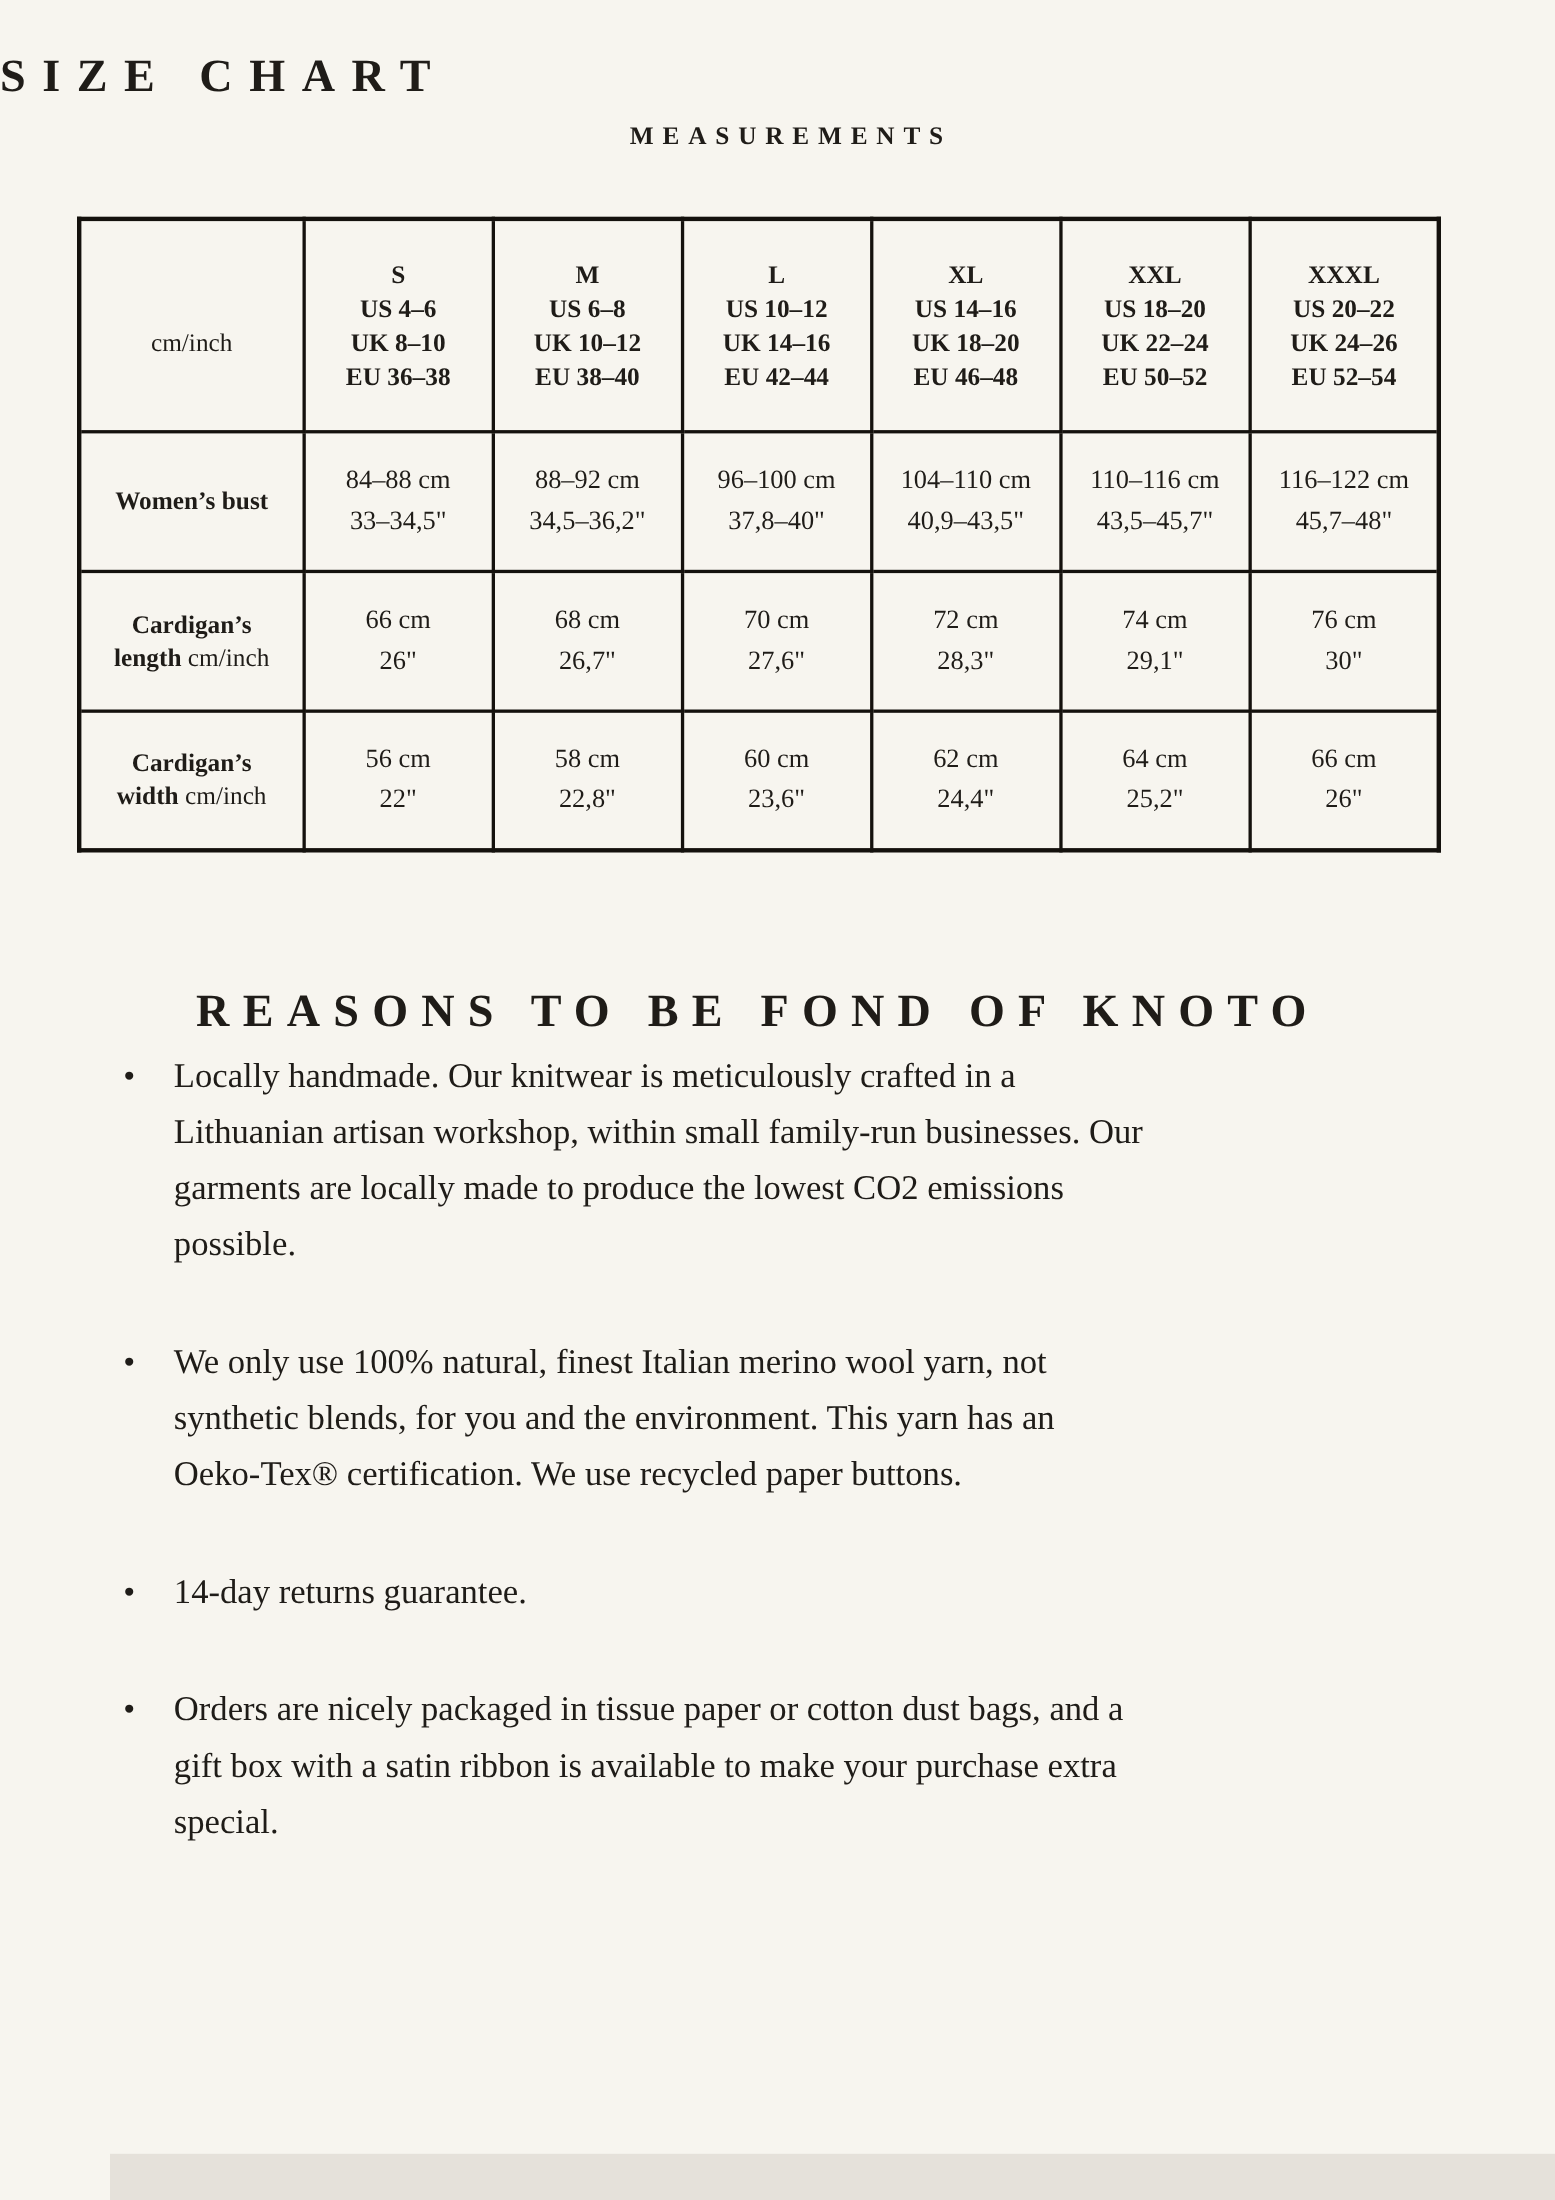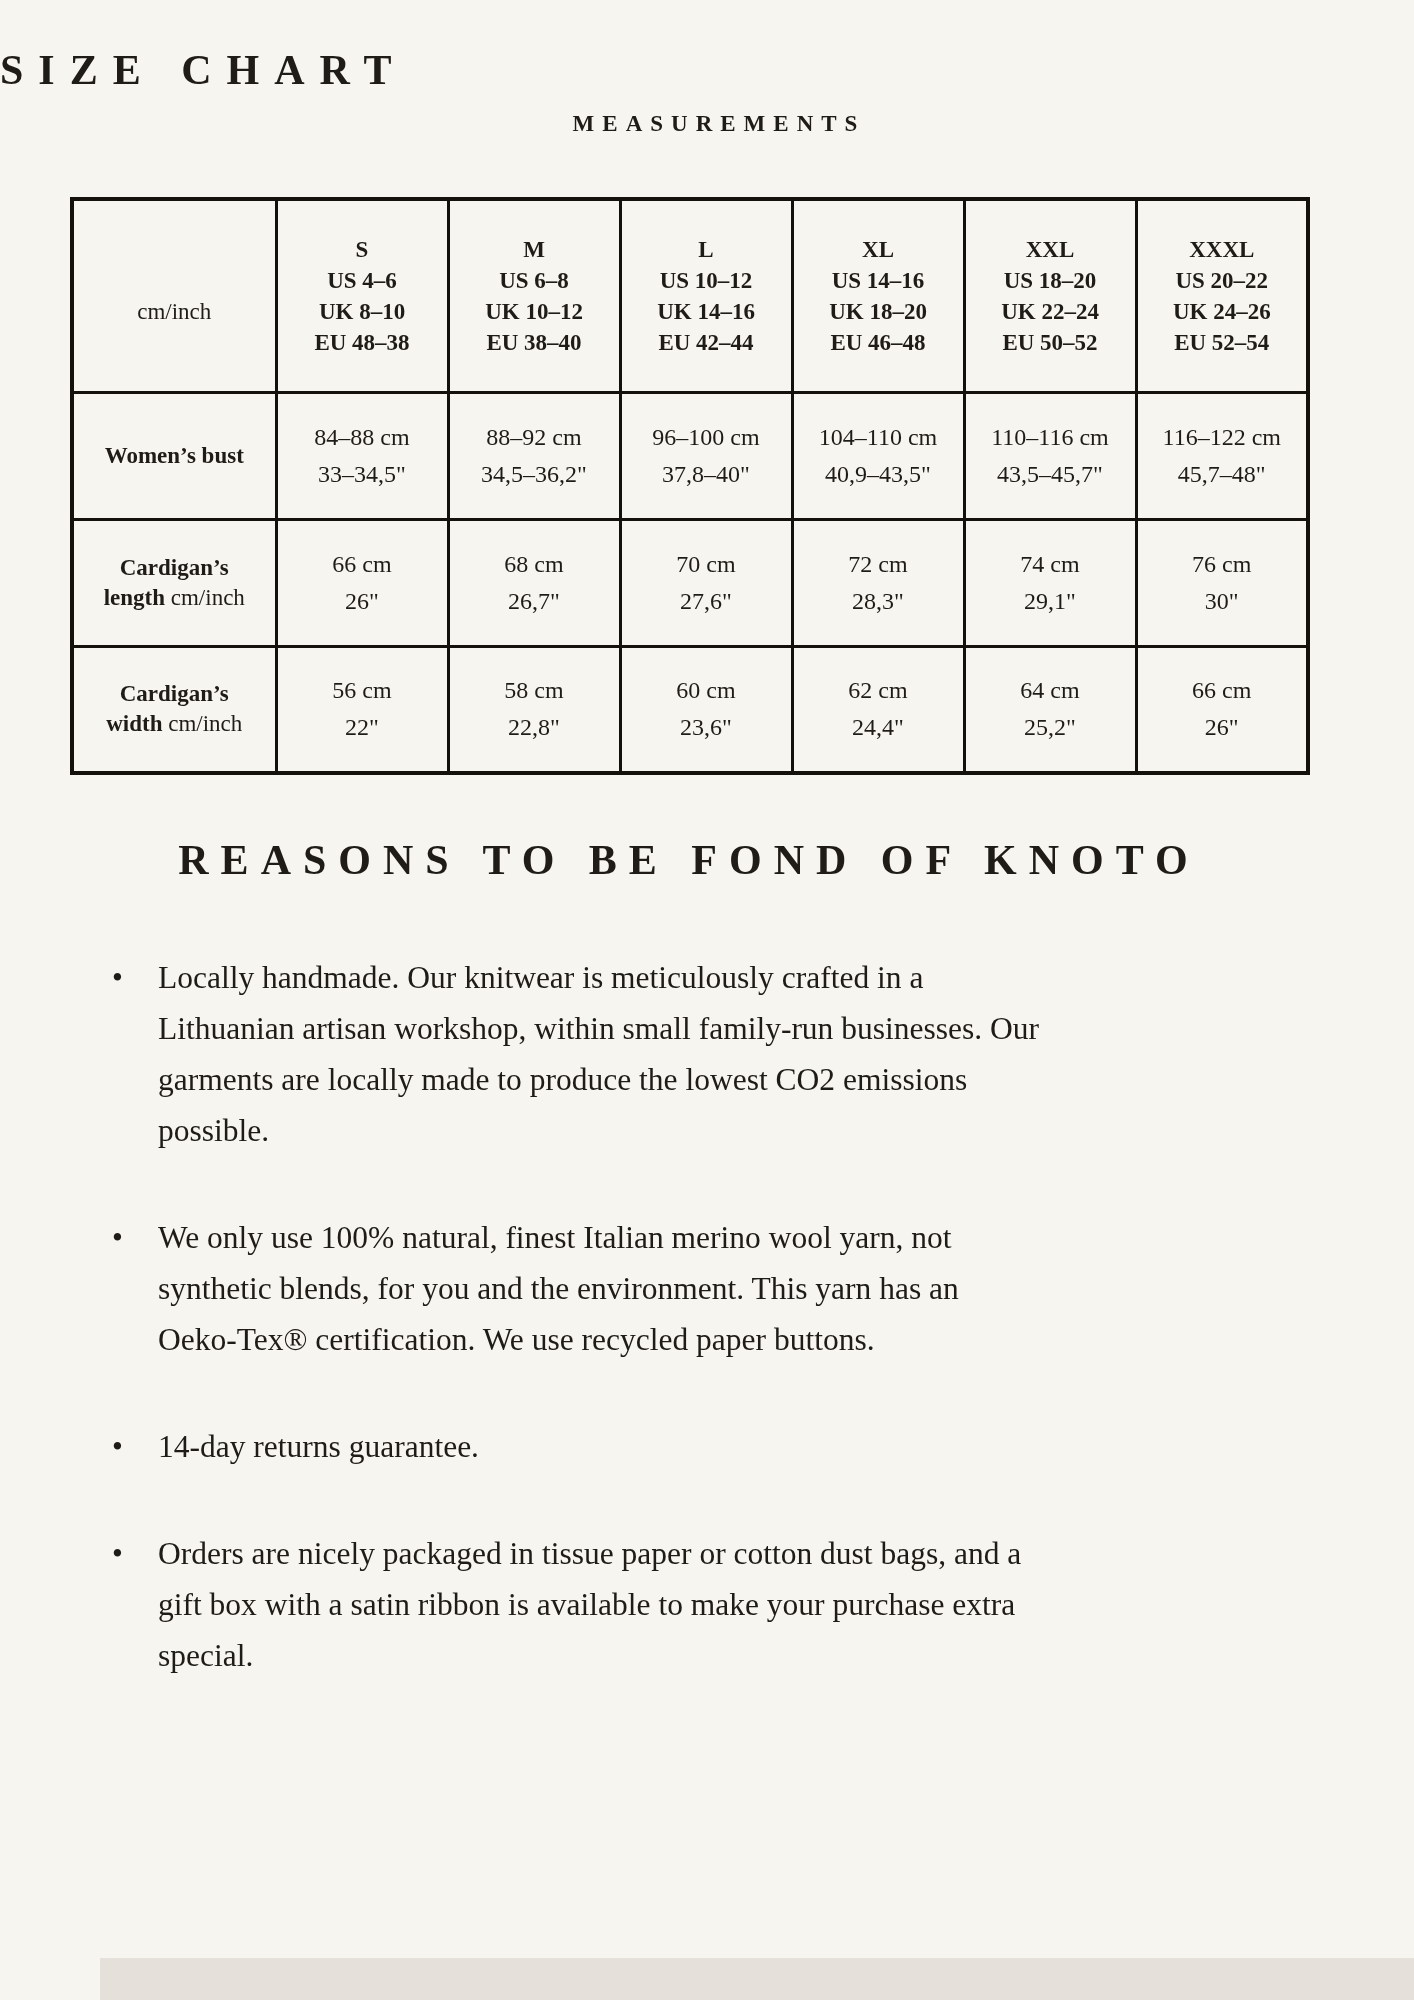--- a/index.html
+++ b/index.html
@@ -40,21 +40,21 @@
   col.c-label { width: 204px; }
   col.c-size  { width: 172px; }
 
   .hline { font-weight: bold; font-size: 23px; line-height: 31px; }
   .corner-label { font-size: 23px; display: inline-block; transform: translateY(16px); }
   .cell-line { font-size: 24px; line-height: 37px; }
   .row-label { font-weight: bold; font-size: 23px; line-height: 30px; }
   .row-label .reg { font-weight: normal; }
 
   .reasons-heading {
-    position: absolute; top: 836px; left: 70px; width: 1238px;
+    position: absolute; top: 896px; left: 70px; width: 1238px;
     text-align: center;
     font-size: 42px; font-weight: bold; letter-spacing: 12px;
     white-space: nowrap;
   }
 
   ul.reasons-list {
     position: absolute; top: 952px; left: 112px; width: 1205px;
     list-style: none; margin: 0; padding: 0;
   }
   ul.reasons-list li { display: flex; margin-bottom: 56px; }
@@ -92,21 +92,21 @@
   </colgroup>
   <tbody>
     <tr class="head-row">
       <td>
         <span class="corner-label">cm/inch</span>
       </td>
       <td>
         <div class="hline">S</div>
         <div class="hline">US 4–6</div>
         <div class="hline">UK 8–10</div>
-        <div class="hline">EU 48–38</div>
+        <div class="hline">EU 36–38</div>
       </td>
       <td>
         <div class="hline">M</div>
         <div class="hline">US 6–8</div>
         <div class="hline">UK 10–12</div>
         <div class="hline">EU 38–40</div>
       </td>
       <td>
         <div class="hline">L</div>
         <div class="hline">US 10–12</div>

